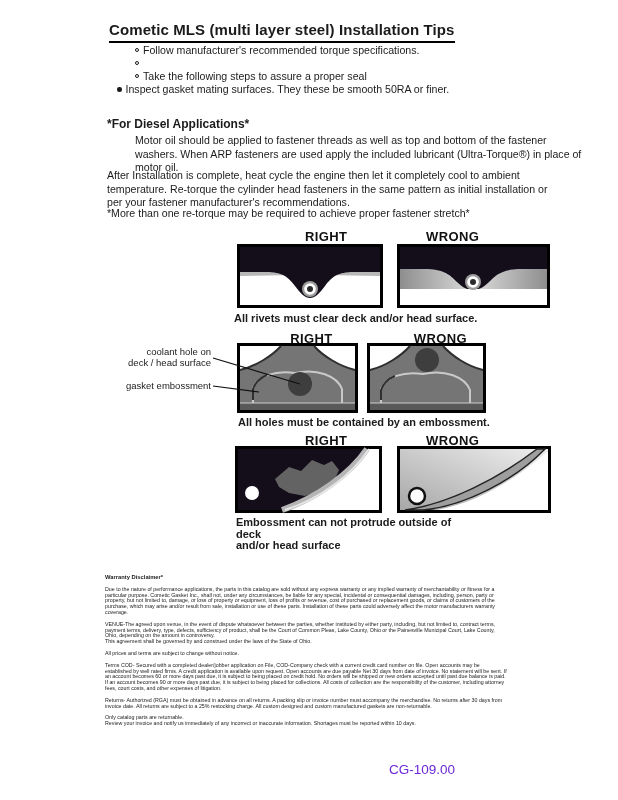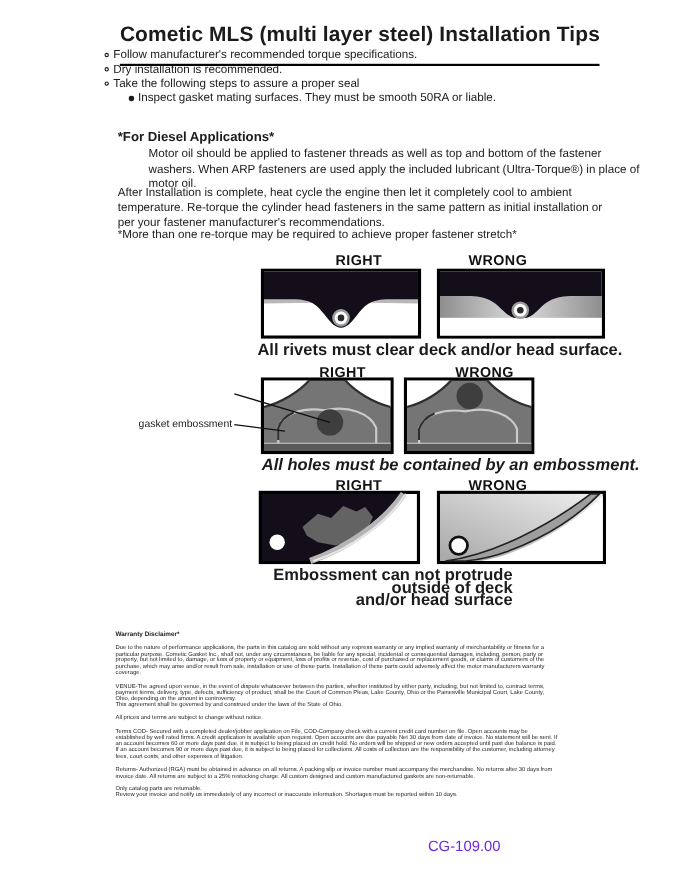--- a/index.html
+++ b/index.html
@@ -1,37 +1,37 @@
 <!DOCTYPE html>
 <html><head>
 <meta charset="utf-8">
 <style>
   * { margin:0; padding:0; box-sizing:border-box; }
   body { background:#fff; font-family:"Liberation Sans", sans-serif; }
   #page { position:relative; width:618px; height:800px; background:#ffffff; overflow:hidden; color:#1b1b1b; }
 
   .abs { position:absolute; }
 
-  #title { left:109px; top:21px; font-size:19px; font-weight:bold; border-bottom:2px solid #000; padding-bottom:15px; letter-spacing:0.1px; }
+  #title { left:109px; top:21px; font-size:15px; font-weight:bold; border-bottom:2px solid #000; padding-bottom:3px; letter-spacing:0.1px; }
 
   #bullets { left:95px; top:44px; width:470px; font-size:10.6px; }
-  .b-line { display:flex; align-items:flex-start; height:13px; line-height:13px; }
+  .b-line { display:flex; align-items:flex-start; height:13px; line-height:13px;margin-left:40px; }
   .o-bullet { width:4px; height:4px; border:1px solid #1b1b1b; border-radius:50%; margin:4px 4px 0 0; flex:none; }
   .f-bullet { width:4.5px; height:4.5px; background:#1b1b1b; border-radius:50%; margin:4px 4px 0 0; flex:none; }
   .sub { margin-left:22px; }
 
   .h2 { font-size:12px; font-weight:bold; }
   #diesel-heading { left:107px; top:117px; }
   .para { font-size:10.6px; line-height:13.5px; }
   #diesel-para1 { left:107px; top:134px; width:452px;margin-left:28px; }
   #diesel-para2 { left:107px; top:169px; width:448px; }
   #diesel-note  { left:107px; top:207px; width:452px; }
 
   .rw-label { font-size:13px; font-weight:600; letter-spacing:0.4px; color:#111;padding-left:28px; }
-  .caption { font-size:15px; font-weight:600; line-height:11.5px;text-align:right; }
+  .caption { font-size:11px; font-weight:600; line-height:11.5px; }
   .diagram-box svg { display:block; }
 
   .pointer-label { font-size:9.5px; line-height:11px; text-align:right; color:#1b1b1b; }
 
   #disclaimer { left:105px; top:575px; width:402px; font-size:5.3px; line-height:5.8px; color:#222; }
   #disclaimer .d-head { font-size:5.8px; font-weight:bold; margin-bottom:6px; }
   #disclaimer p { margin-bottom:6px; white-space:pre-line; }
 
   #footer-code { left:389px; top:762px; font-size:13.5px; color:#6d28d9; }
 </style>
@@ -42,29 +42,28 @@
 
   <div id="title" class="abs">Cometic MLS (multi layer steel) Installation Tips</div>
 
   <div id="bullets" class="abs">
     <div class="b-line">
         <span class="o-bullet"></span>
         <span>Follow manufacturer's recommended torque specifications.</span>
       </div>
     <div class="b-line">
         <span class="o-bullet"></span>
-        <span>Dry installation is recommended.</span>
       </div>
     <div class="b-line">
         <span class="o-bullet"></span>
         <span>Take the following steps to assure a proper seal</span>
       </div>
     <div class="b-line sub">
         <span class="f-bullet"></span>
-        <span>Inspect gasket mating surfaces.  They must be smooth 50RA or liable.</span>
+        <span>Inspect gasket mating surfaces.  They these be smooth 50RA or finer.</span>
       </div>
   </div>
 
   <div id="diesel-heading" class="abs h2">*For Diesel Applications*</div>
   <div id="diesel-para1" class="abs para">Motor oil should be applied to fastener threads as well as top and bottom of the fastener washers. When ARP fasteners are used apply the included lubricant (Ultra-Torque®) in place of motor oil.</div>
   <div id="diesel-para2" class="abs para">After Installation is complete, heat cycle the engine then let it completely cool to ambient temperature. Re-torque the cylinder head fasteners in the same pattern as initial installation or per your fastener manufacturer's recommendations.</div>
   <div id="diesel-note" class="abs para">*More than one re-torque may be required to achieve proper fastener stretch*</div>
 
   <div class="abs rw-label" style="left:277px; top:229px;">RIGHT</div>
   <div class="abs rw-label" style="left:398px; top:229px;">WRONG</div>
@@ -96,20 +95,24 @@
       <circle cx="76" cy="38" r="8" fill="#9c9c9c"></circle>
       <circle cx="76" cy="38" r="5.8" fill="#ffffff"></circle>
       <circle cx="76" cy="38" r="3" fill="#2b2b2b"></circle>
     </svg>
   </div>
   <div class="abs caption" style="left:234px; top:313px;">All rivets must clear deck and/or head surface.</div>
 
   <div class="abs rw-label" style="left:237px; top:331px; width:121px; text-align:center;">RIGHT</div>
   <div class="abs rw-label" style="left:367px; top:331px; width:119px; text-align:center;">WRONG</div>
 
+  <div class="abs pointer-label" style="left:110px; top:346px; width:101px;">
+    <div>coolant hole on</div>
+    <div>deck / head surface</div>
+  </div>
   <div class="abs pointer-label" style="left:95px; top:380px; width:116px;">gasket embossment</div>
 
   <div class="abs diagram-box" style="left:237px; top:343px;">
     <svg width="121" height="70" viewBox="0 0 121 70">
       <rect x="1.5" y="1.5" width="118" height="67" fill="#757575" stroke="#000" stroke-width="3"></rect>
       <path d="M3,3 H44 C35,13 19,23 3,27 Z" fill="#ffffff"></path>
       <path d="M118,3 H77 C86,13 102,23 118,27 Z" fill="#ffffff"></path>
       <path d="M44,3 C35,13 19,23 3,27" fill="none" stroke="#2e2e2e" stroke-width="2"></path>
       <path d="M77,3 C86,13 102,23 118,27" fill="none" stroke="#2e2e2e" stroke-width="2"></path>
       <rect x="3" y="60" width="115" height="7" fill="#595959"></rect>
@@ -132,21 +135,21 @@
       <path d="M14,57 V47 C16,41 21,36 28,33" fill="none" stroke="#2f2f2f" stroke-width="2"></path>
       <circle cx="60" cy="17" r="12" fill="#3e3e3e"></circle>
     </svg>
   </div>
 
   <svg class="abs" style="left:211px; top:344px; pointer-events:none;" width="100" height="60">
     <line x1="2" y1="14" x2="89" y2="40" stroke="#111" stroke-width="1.2"></line>
     <line x1="2" y1="42" x2="48" y2="48" stroke="#111" stroke-width="1.2"></line>
   </svg>
 
-  <div class="abs caption" style="left:238px; top:417px;font-style:italic;">All holes must be contained by an embossment.</div>
+  <div class="abs caption" style="left:238px; top:417px;">All holes must be contained by an embossment.</div>
 
   <div class="abs rw-label" style="left:277px; top:433px;">RIGHT</div>
   <div class="abs rw-label" style="left:398px; top:433px;">WRONG</div>
 
   <div class="abs diagram-box" style="left:235px; top:446px;">
     <svg width="147" height="67" viewBox="0 0 147 67">
       <rect x="1.5" y="1.5" width="144" height="64" fill="#140d1a" stroke="#000" stroke-width="3"></rect>
       <polygon points="40,33 54,21 66,25 77,14 89,19 97,15 104,24 99,35 88,45 70,50 54,47 44,41" fill="#636363"></polygon>
       <path d="M50,64 C85,53 118,28 134,3 H144 V64 Z" fill="#ffffff"></path>
       <path d="M47,64 C82,52 116,27 132,3" fill="none" stroke="#b5b5b5" stroke-width="6"></path>

